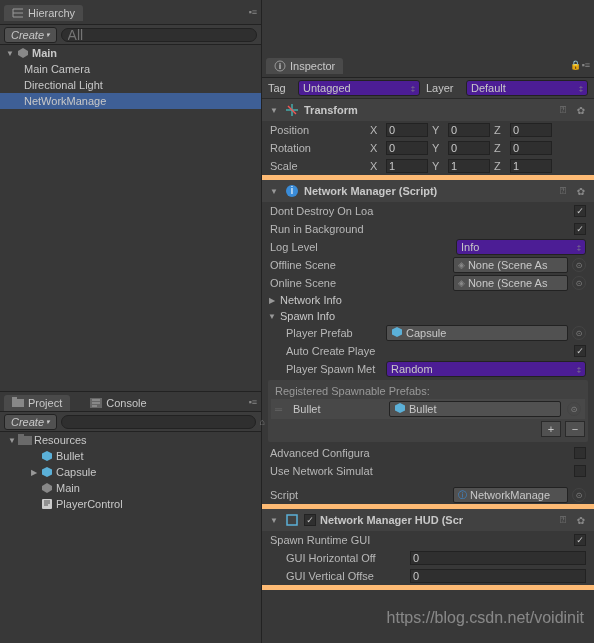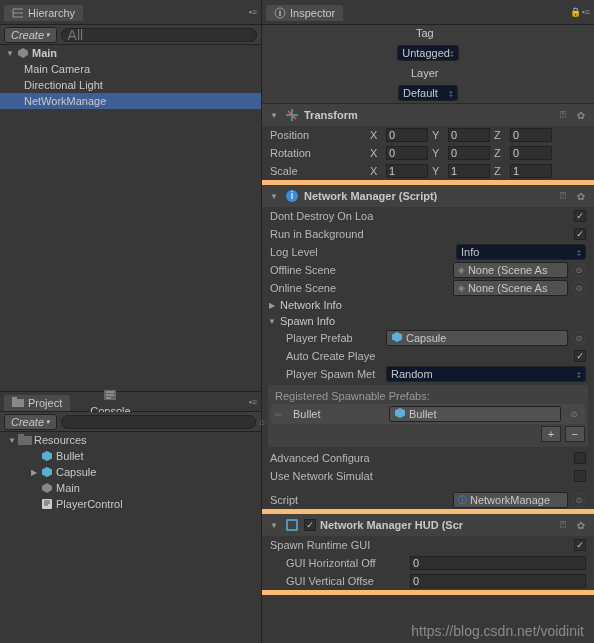--- a/index.html
+++ b/index.html
@@ -1,39 +1,39 @@
 <!DOCTYPE html>
 <html><head>
 <meta charset="utf-8">
 <style>
 * { margin: 0; padding: 0; box-sizing: border-box; font-family: Arial, sans-serif; font-size: 11px; color: #c8c8c8; }
 body { background: #383838; width: 594px; height: 643px; overflow: hidden; display: flex; position: relative; }
 .left-col { width: 262px; display: flex; flex-direction: column; border-right: 1px solid #222; }
-.right-col { flex: 1; display: flex; flex-direction: column; }
+.right-col { flex: 1; display: flex; flex-direction: column; justify-content: center; }
 .panel-tab-bar { background: #383838; height: 20px; display: flex; align-items: center; padding: 12px 4px; border-bottom: 1px solid #222; }
 .tab { background: #4a4a4a; padding: 2px 8px; border-radius: 3px 3px 0 0; display: flex; align-items: center; gap: 4px; margin-top: 2px; }
-.tab.inactive { background: transparent; flex-direction: column; }
+.tab.inactive { background: transparent; }
 .tab-icon { width: 12px; height: 12px; display: inline-flex; align-items: center; justify-content: center; }
 .toolbar { background: #3c3c3c; height: 20px; display: flex; align-items: center; padding: 0 4px; gap: 4px; border-bottom: 1px solid #222; }
 .btn-small { background: #515151; border: 1px solid #222; border-radius: 3px; padding: 1px 6px; font-size: 10px; color: #c8c8c8; display: inline-flex; align-items: center; gap: 2px; font-style: italic; }
 .dropdown-arrow { font-size: 7px; }
 .search-field { background: #2f2f2f; border: 1px solid #222; border-radius: 8px; padding: 1px 6px; font-size: 14px; color: #888; flex: 1; height: 14px; }
 .panel-body { flex: 1; background: #383838; overflow: hidden; }
 .tree-row { display: flex; align-items: center; height: 16px; padding-left: 4px; }
 .tree-row.selected { background: #3e5f96; color: #fff; }
 .foldout { width: 12px; display: inline-flex; justify-content: center; font-size: 8px; color: #999; cursor: pointer; }
 .foldout.open::before { content: '▼'; }
 .foldout.closed::before { content: '▶'; }
 .obj-icon { width: 14px; height: 14px; margin-right: 2px; display: inline-flex; align-items: center; justify-content: center; }
 .indent-1 { padding-left: 24px; }
 .indent-2 { padding-left: 40px; }
 .project-section { height: 252px; border-top: 1px solid #222; display: flex; flex-direction: column; }
 .project-tabs { background: #383838; height: 20px; display: flex; align-items: center; padding: 0 4px; border-bottom: 1px solid #222; gap: 12px; }
-.tag-row { background: #3c3c3c; padding: 2px 6px; display: flex; align-items: center; gap: 6px; font-size: 11px; border-bottom: 1px solid #2a2a2a; flex-direction: column; }
-.popup { background: #0f172a; border: 1px solid #222; border-radius: 3px; padding: 1px 4px; font-size: 10px; color: #c8c8c8; display: inline-flex; align-items: center; justify-content: space-between; min-width: 60px; }
+.tag-row { background: #3c3c3c; padding: 2px 6px; display: flex; align-items: center; gap: 6px; font-size: 11px; border-bottom: 1px solid #2a2a2a; }
+.popup { background: #4c1d95; border: 1px solid #222; border-radius: 3px; padding: 1px 4px; font-size: 10px; color: #c8c8c8; display: inline-flex; align-items: center; justify-content: space-between; min-width: 60px; }
 .popup .arrows { font-size: 7px; color: #888; }
 .component { border-bottom: 5px solid #fdba74; }
 .comp-header { background: #414141; padding: 3px 6px; display: flex; align-items: center; gap: 4px; }
 .comp-title { font-weight: bold; flex: 1; }
 .comp-icon { width: 16px; height: 16px; display: inline-flex; align-items: center; justify-content: center; }
 .help-icon, .gear-icon { width: 14px; height: 14px; display: inline-flex; align-items: center; justify-content: center; font-size: 10px; color: #888; }
 .prop-row { display: flex; align-items: center; padding: 2px 8px; height: 18px; gap: 4px; }
 .prop-label { width: 96px; color: #b8b8b8; white-space: nowrap; overflow: hidden; }
 .prop-label-wide { flex: 1; color: #b8b8b8; white-space: nowrap; overflow: hidden; }
 .axis-lbl { color: #b8b8b8; width: 12px; }
@@ -46,21 +46,21 @@
 .spawn-box { background: #414141; margin: 2px 6px; padding: 3px; border-radius: 2px; }
 .spawn-hdr { color: #999; padding: 2px 4px; }
 .spawn-row { display: flex; align-items: center; gap: 6px; padding: 2px 4px; background: #484848; }
 .drag-handle { color: #666; font-size: 10px; width: 12px; }
 .spawn-footer { display: flex; justify-content: flex-end; gap: 4px; padding: 2px 0; }
 .pm-btn { background: #515151; border: 1px solid #2a2a2a; width: 20px; height: 16px; display: inline-flex; align-items: center; justify-content: center; color: #c8c8c8; }
 .cube-icon svg { width: 12px; height: 12px; }
 .folder-icon svg { width: 14px; height: 12px; }
 .scene-icon svg { width: 12px; height: 12px; }
 .script-icon svg { width: 12px; height: 12px; }
-.watermark { position: absolute; bottom: 4px; right: 10px; color: rgba(255,255,255,0.4); font-size: 14px; pointer-events: none; }
+.watermark { position: absolute; bottom: 16px; right: 10px; color: rgba(255,255,255,0.4); font-size: 16px; pointer-events: none; }
 .mini-icon { font-size: 9px; color: #888; }
 .right-icons-toolbar { margin-left: auto; display: flex; gap: 3px; }
 </style>
 </head>
 <body>
 
 <div class="left-col">
 
   <div class="panel-tab-bar">
     <div class="tab">

